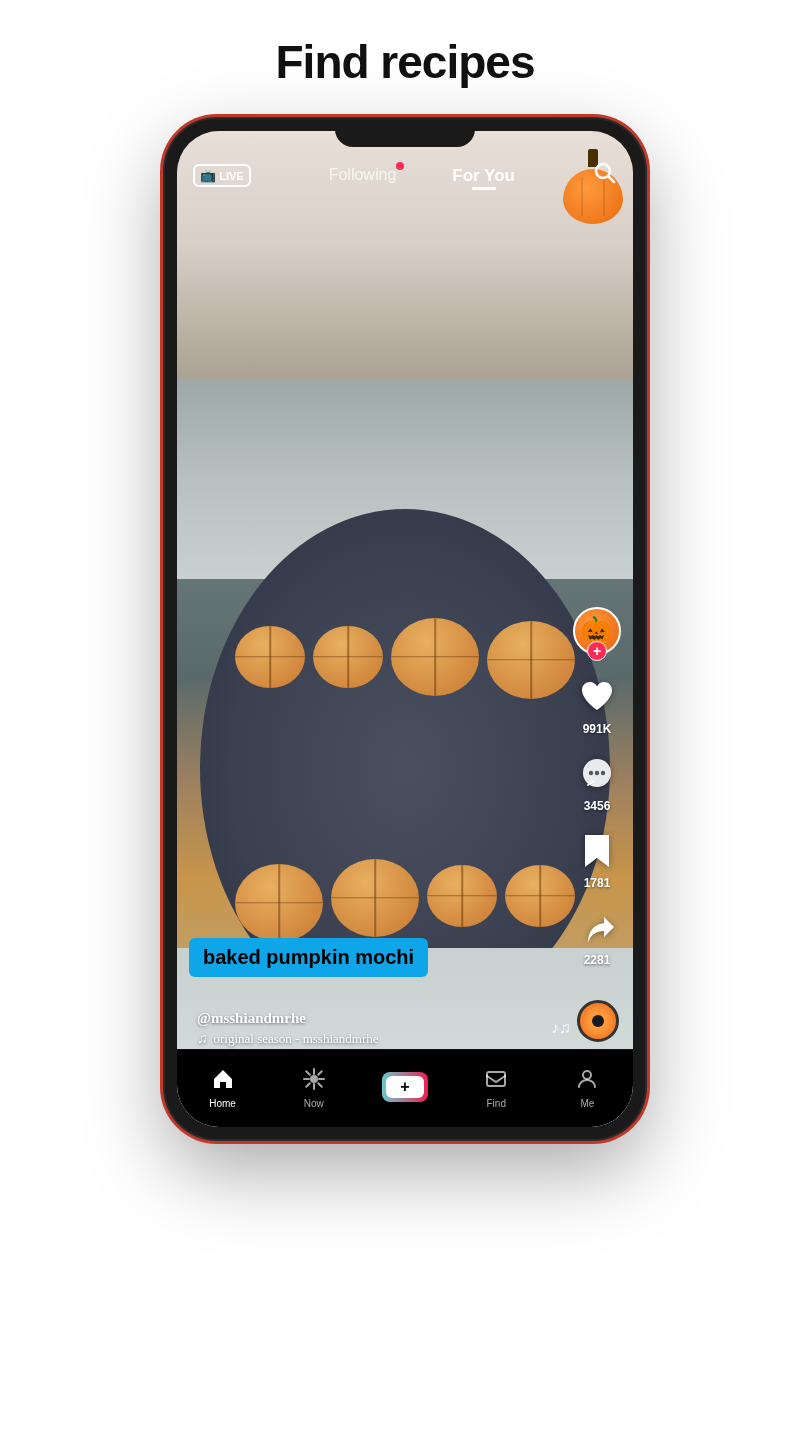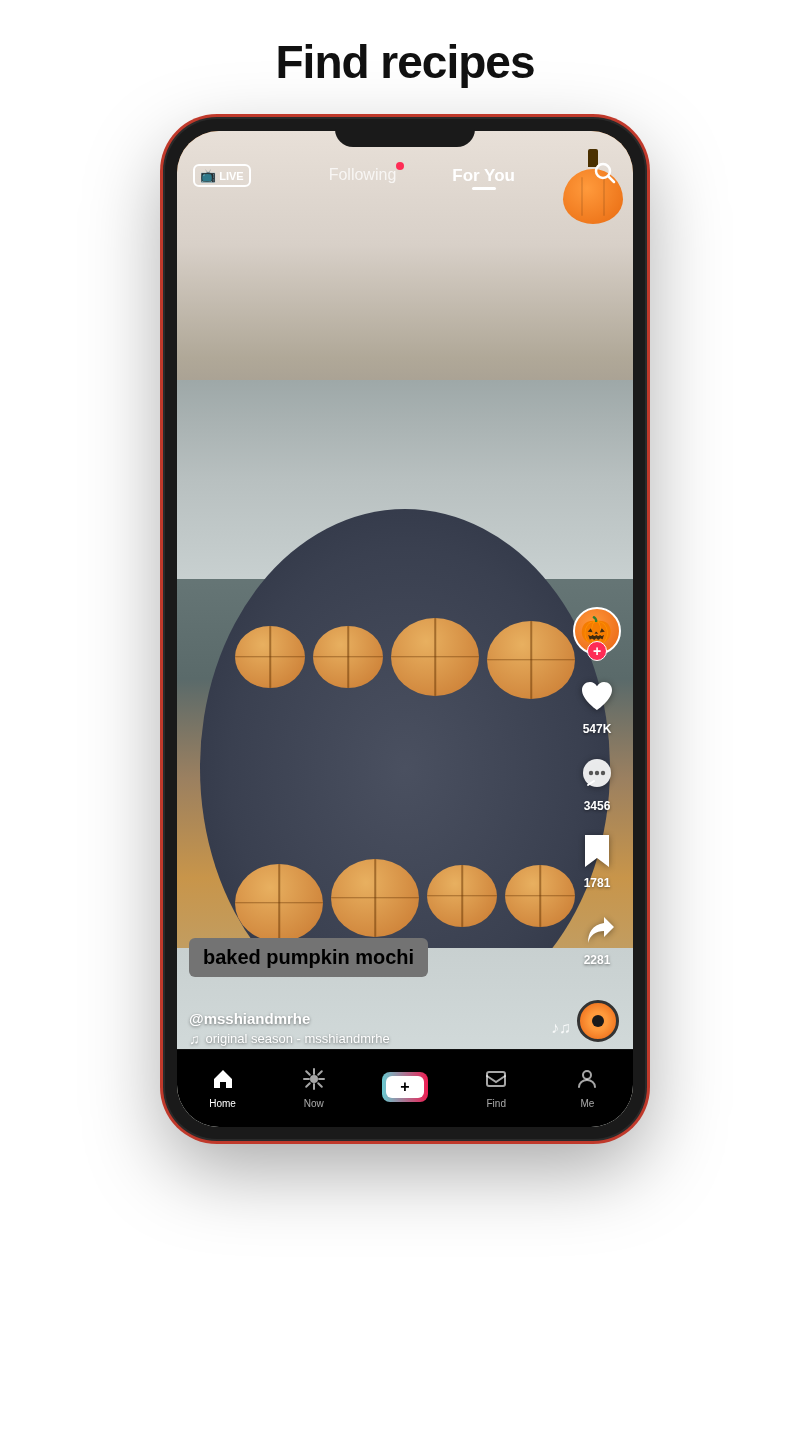--- a/index.html
+++ b/index.html
@@ -397,35 +397,36 @@
     .video-caption {
       position: absolute;
       bottom: 150px;
       left: 12px;
       right: 70px;
       z-index: 20;
     }
 
     .caption-text-bubble {
       display: inline-block;
-      background: #737373;
+      background: #0ea5e9;
       color: black;
       font-size: 20px;
       font-weight: 800;
       padding: 8px 14px;
       border-radius: 6px;
     }
 
     
     .video-info-bar {
       position: absolute;
       bottom: 80px;
-      left: 12px;
+      left: 20px;
       right: 12px;
       z-index: 20;
+      font-family: Liberation Serif, serif;
     }
 
     .username {
       color: white;
       font-size: 15px;
       font-weight: 700;
       text-shadow: 0 1px 3px rgba(0,0,0,0.5);
       margin-bottom: 4px;
     }
 
@@ -643,21 +644,21 @@
           </div>
           <div class="plus-badge">+</div>
         </div>
 
         <div class="action-item">
           <div class="action-icon">
             <svg width="38" height="38" viewBox="0 0 38 38" class="heart-icon-svg">
               <path d="M19 32 C19 32 4 22 4 12 C4 7.5 7.5 4 12 4 C15 4 17.5 5.8 19 8.2 C20.5 5.8 23 4 26 4 C30.5 4 34 7.5 34 12 C34 22 19 32 19 32Z"></path>
             </svg>
           </div>
-          <span class="action-count">547K</span>
+          <span class="action-count">991K</span>
         </div>
 
         <div class="action-item">
           <div class="action-icon">
             <svg width="38" height="38" viewBox="0 0 38 38" class="comment-icon-svg">
               <circle cx="19" cy="18" r="14" fill="white" opacity="0.9"></circle>
               <circle cx="13" cy="18" r="2.2" fill="#555"></circle>
               <circle cx="19" cy="18" r="2.2" fill="#555"></circle>
               <circle cx="25" cy="18" r="2.2" fill="#555"></circle>
               <path d="M10 30 L16 26" stroke="white" stroke-width="2" fill="none" stroke-linecap="round"></path>

